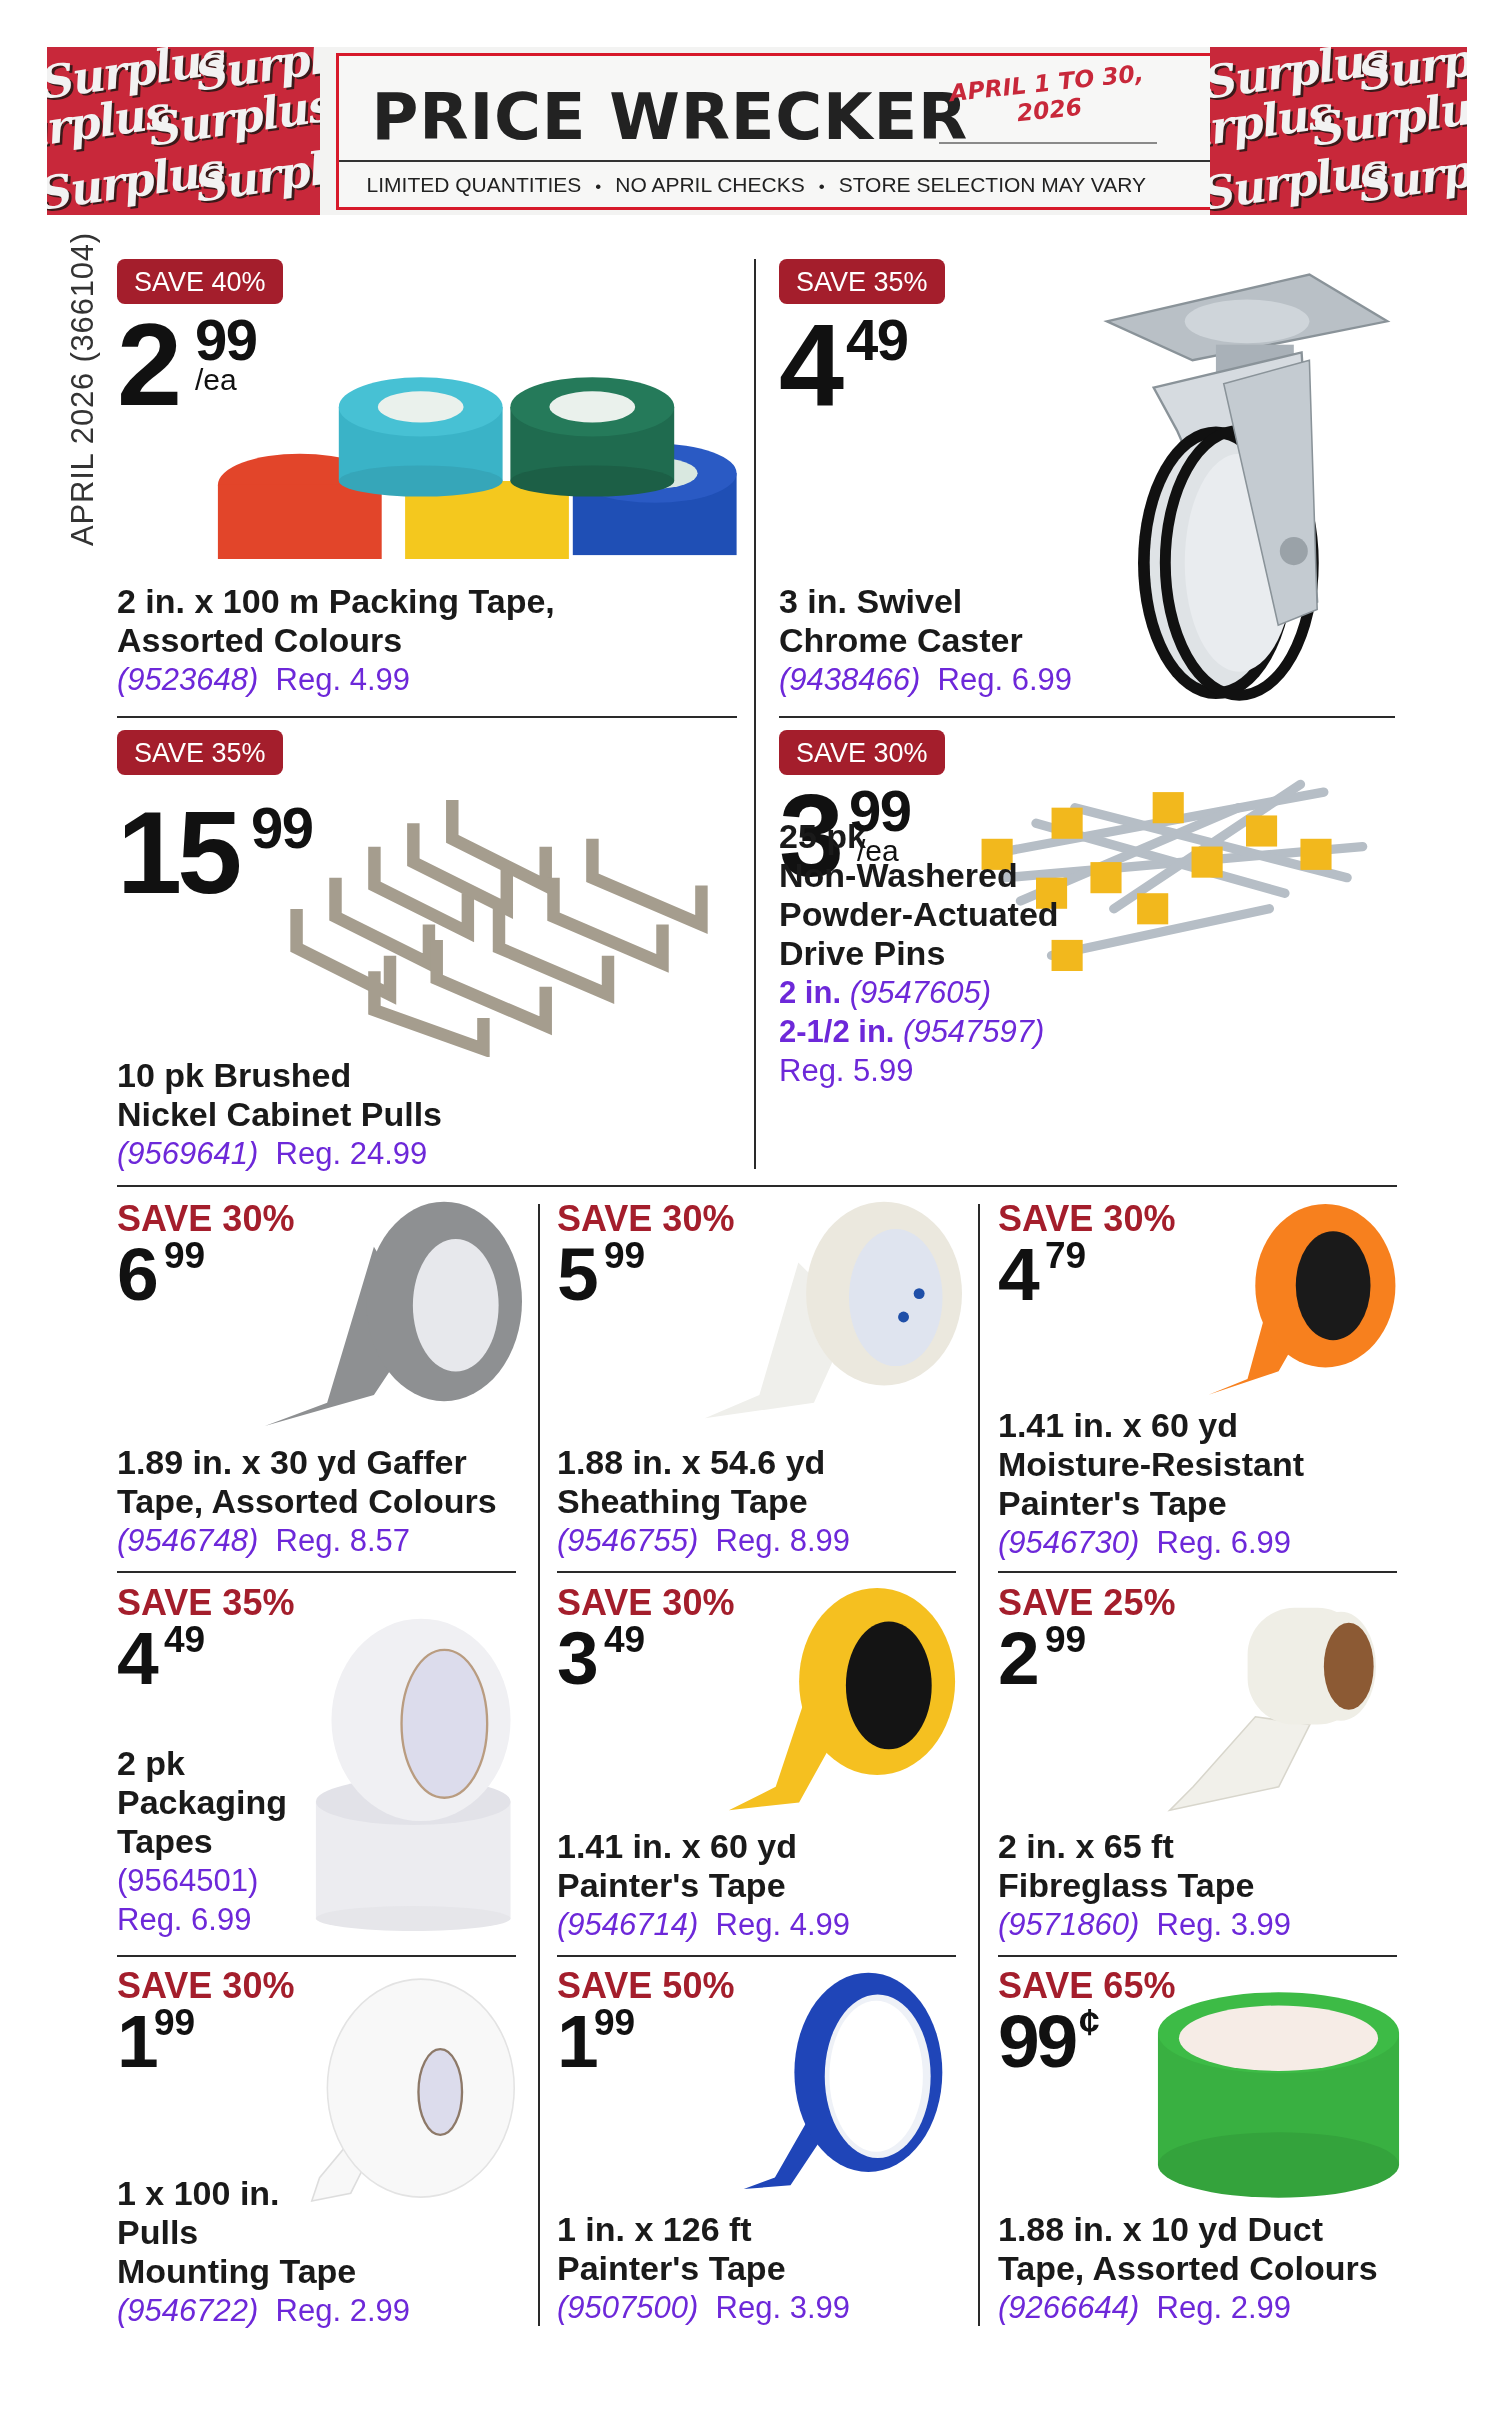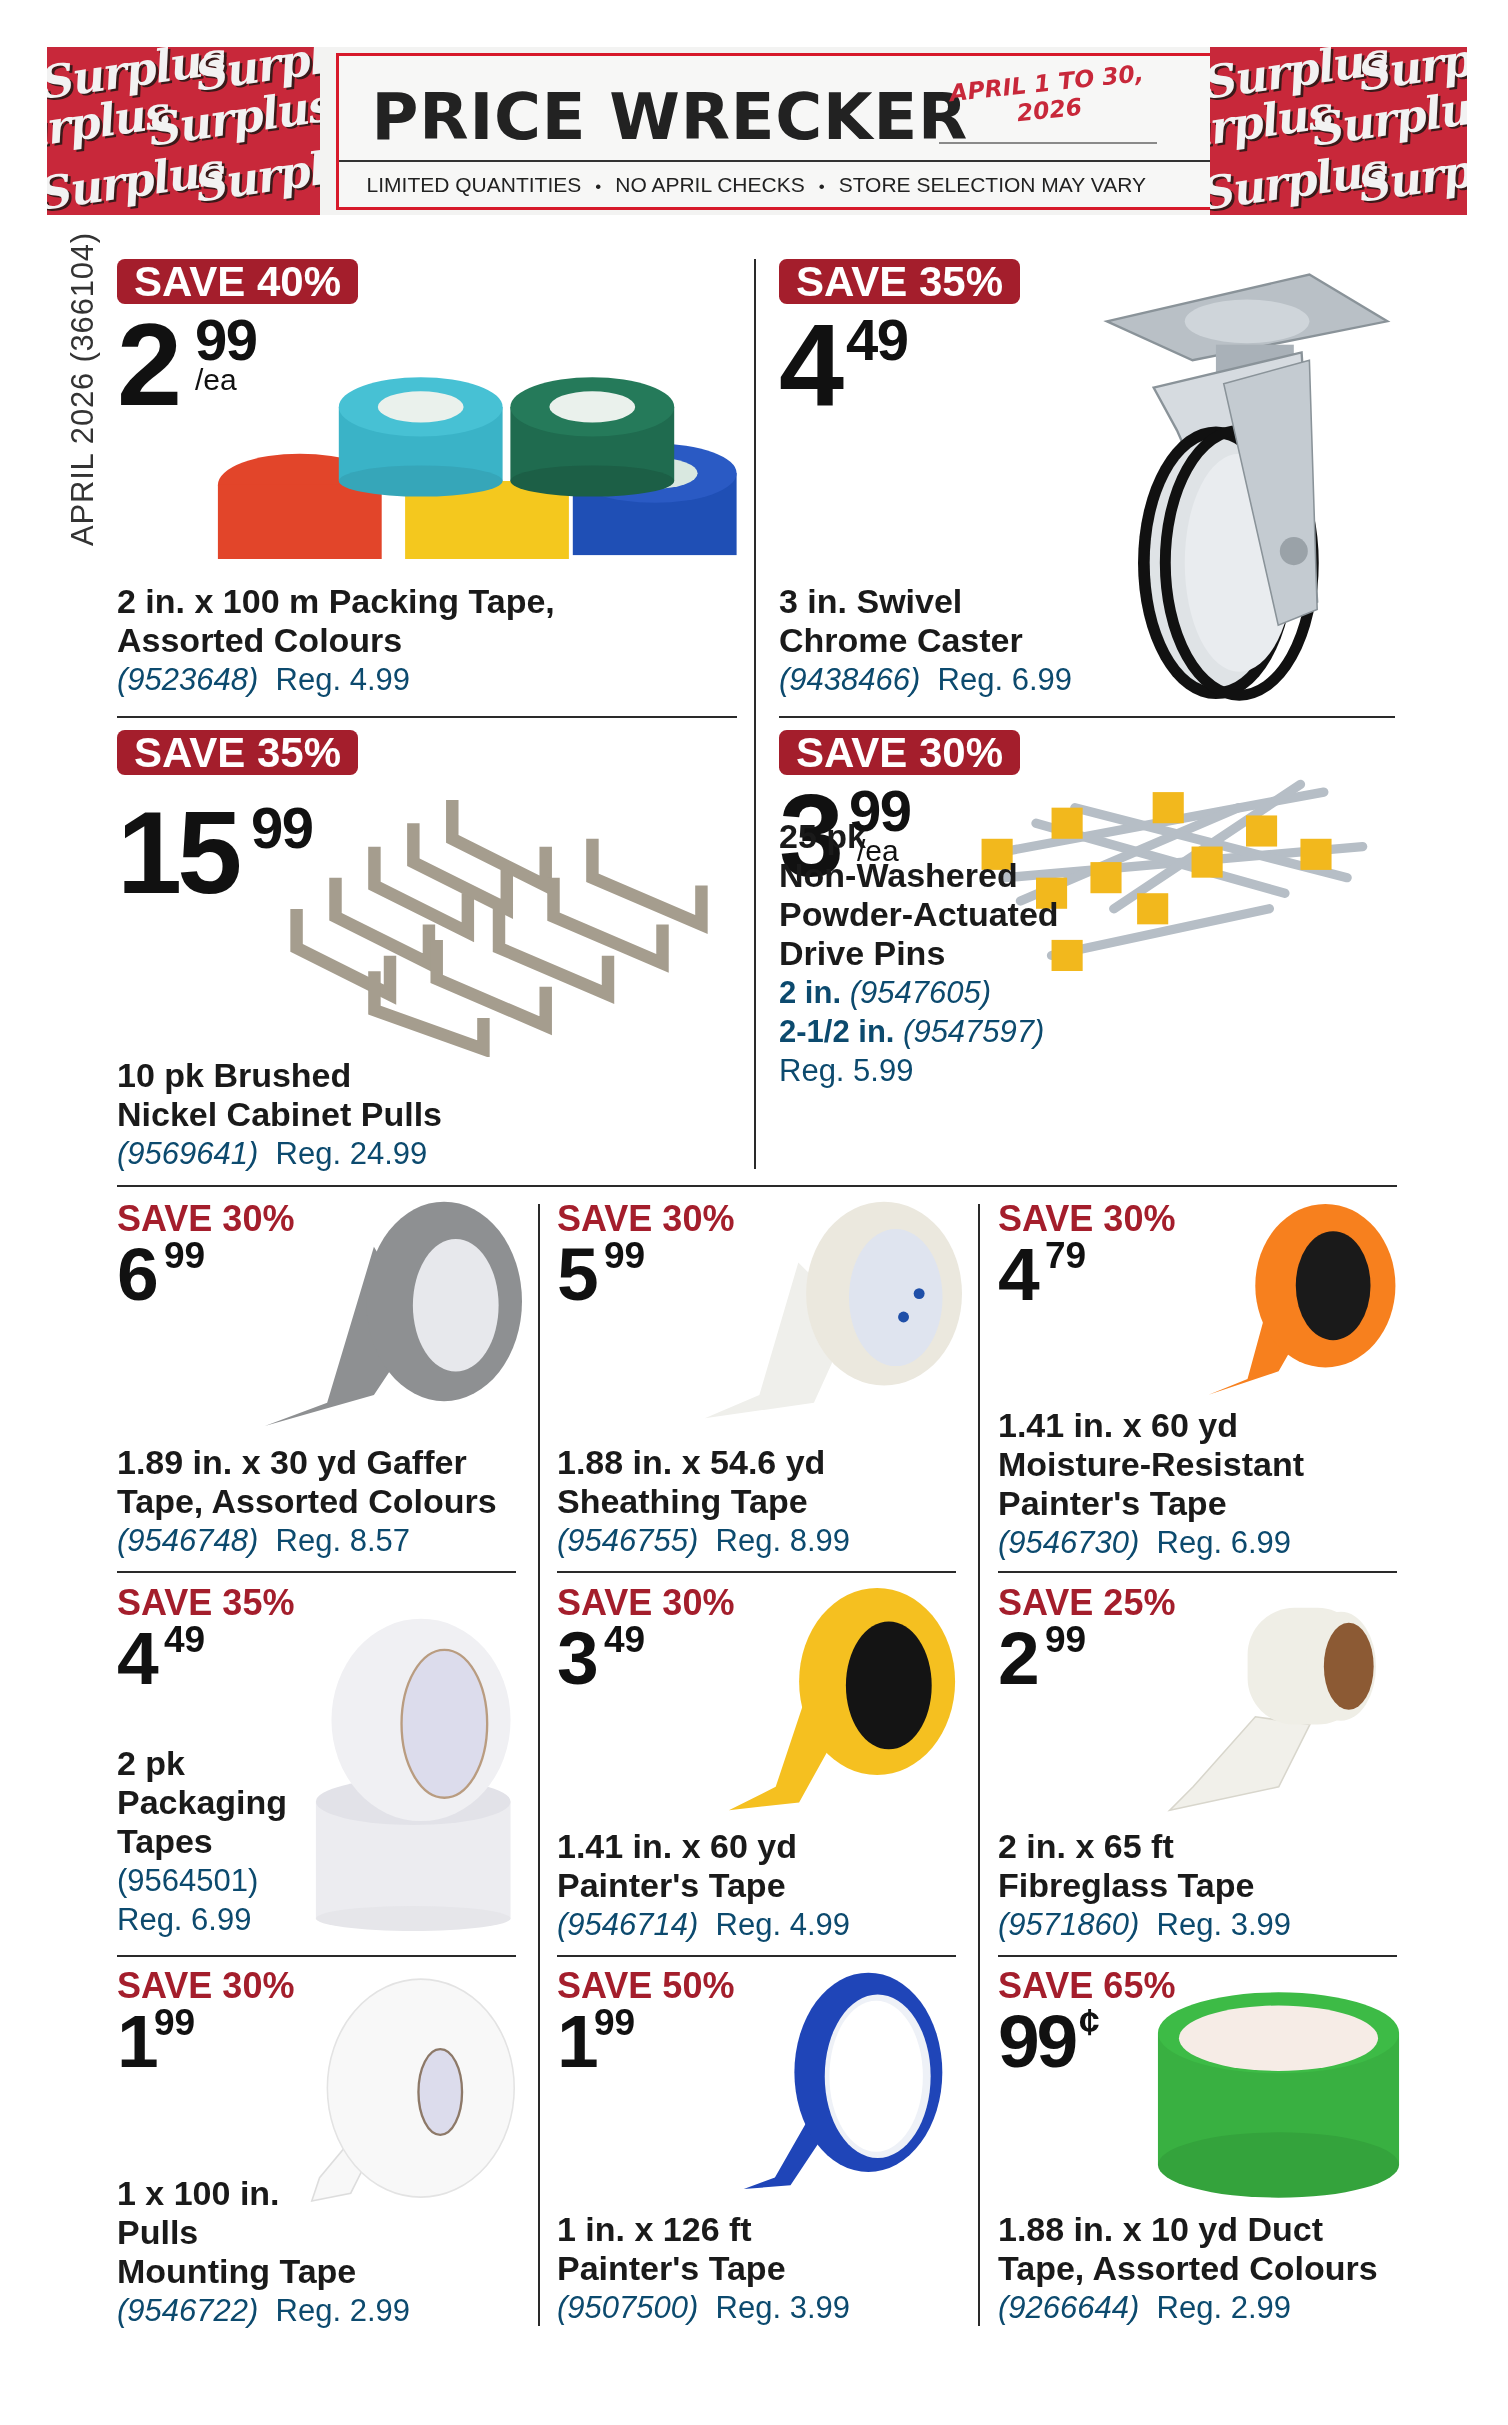--- a/index.html
+++ b/index.html
@@ -21,28 +21,28 @@
   .pw-rule { position: absolute; left: 0; right: 0; top: 104px; height: 2.3px; background: #333; }
   .pw-notes { position: absolute; left: 28px; top: 117px; font-size: 21px; color: #222; white-space: nowrap; letter-spacing: 0px; }
   .pw-notes .dot { display: inline-block; margin: 0 14px; font-size: 17px; }
 
   
   .side-label { position: absolute; left: 65px; top: 546px; transform-origin: left top; transform: rotate(-90deg);
     font-size: 31px; color: #333; white-space: nowrap; letter-spacing: 0.8px; }
 
   
   .card { position: absolute; }
-  .save-pill { display: inline-block; background: #a41e2c; color: #fff; font-weight: bold; font-size: 42px;
+  .save-pill { display: inline-block; background: #a41e2c; color: #fff; font-weight: normal; font-size: 27px;
     padding: 4.7px 17px 4.7px 17px; border-radius: 7.8px; line-height: 36px; letter-spacing: 0px; }
   .big-price { position: relative; font-weight: bold; color: #111; line-height: 1; white-space: nowrap; }
   .big-price .dollars { font-size: 117px; letter-spacing: -4.7px; }
   .big-price .cents { position: absolute; top: 4.7px; font-size: 58px; letter-spacing: -1.6px; }
   .big-price .unit { position: absolute; font-size: 30px; font-weight: normal; }
   .p-name { font-weight: bold; font-size: 34px; line-height: 39px; color: #1a1a1a; }
-  .p-meta { font-size: 31px; line-height: 39px; color: #0c4a6e; }
+  .p-meta { font-size: 31px; line-height: 39px; color: #6d28d9; }
   .p-meta .sku { font-style: italic; }
   .p-meta b { font-weight: bold; }
 
   
   .save-text { color: #a41e2c; font-weight: bold; font-size: 36px; line-height: 37px; }
   .small-price { position: relative; font-weight: bold; color: #111; line-height: 1; white-space: nowrap; height: 62px; }
   .small-price .dollars { font-size: 75px; letter-spacing: -3.1px; }
   .small-price .cents { position: absolute; top: 0px; font-size: 37px; }
 
   

